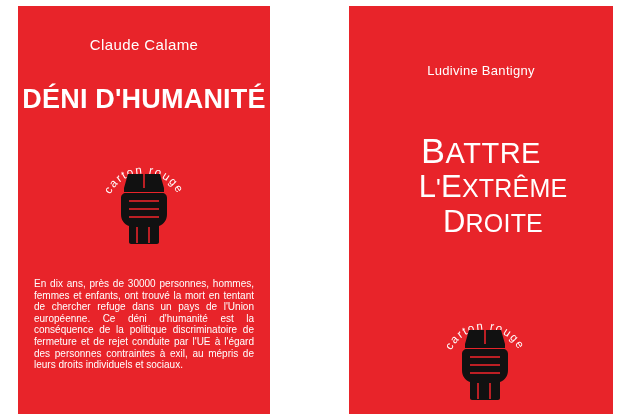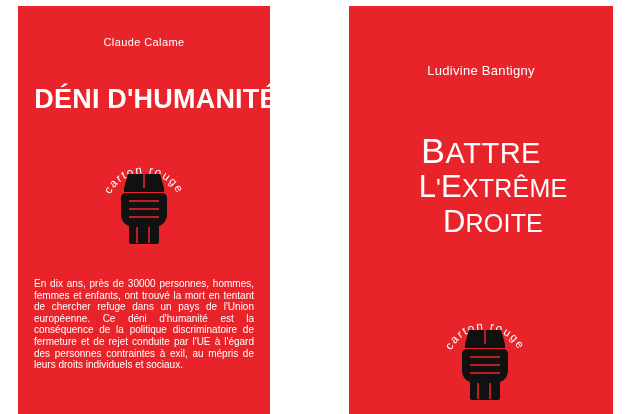--- a/index.html
+++ b/index.html
@@ -55,26 +55,26 @@
     height: 408px;
     background: #ffffff;
   }
   .b1-author {
     position: absolute;
     left: 0;
     top: 30px;
     width: 252px;
     text-align: center;
     color: #ffffff;
-    font-size: 11px;
+    font-size: 15px;
     letter-spacing: 0.4px;
   }
   .b1-title {
     position: absolute;
-    left: 12px;
+    left: 0;
     top: 78px;
     width: 252px;
     text-align: center;
     color: #ffffff;
     font-size: 27px;
     font-weight: bold;
     letter-spacing: 0.2px;
   }
   .b1-blurb {
     position: absolute;

